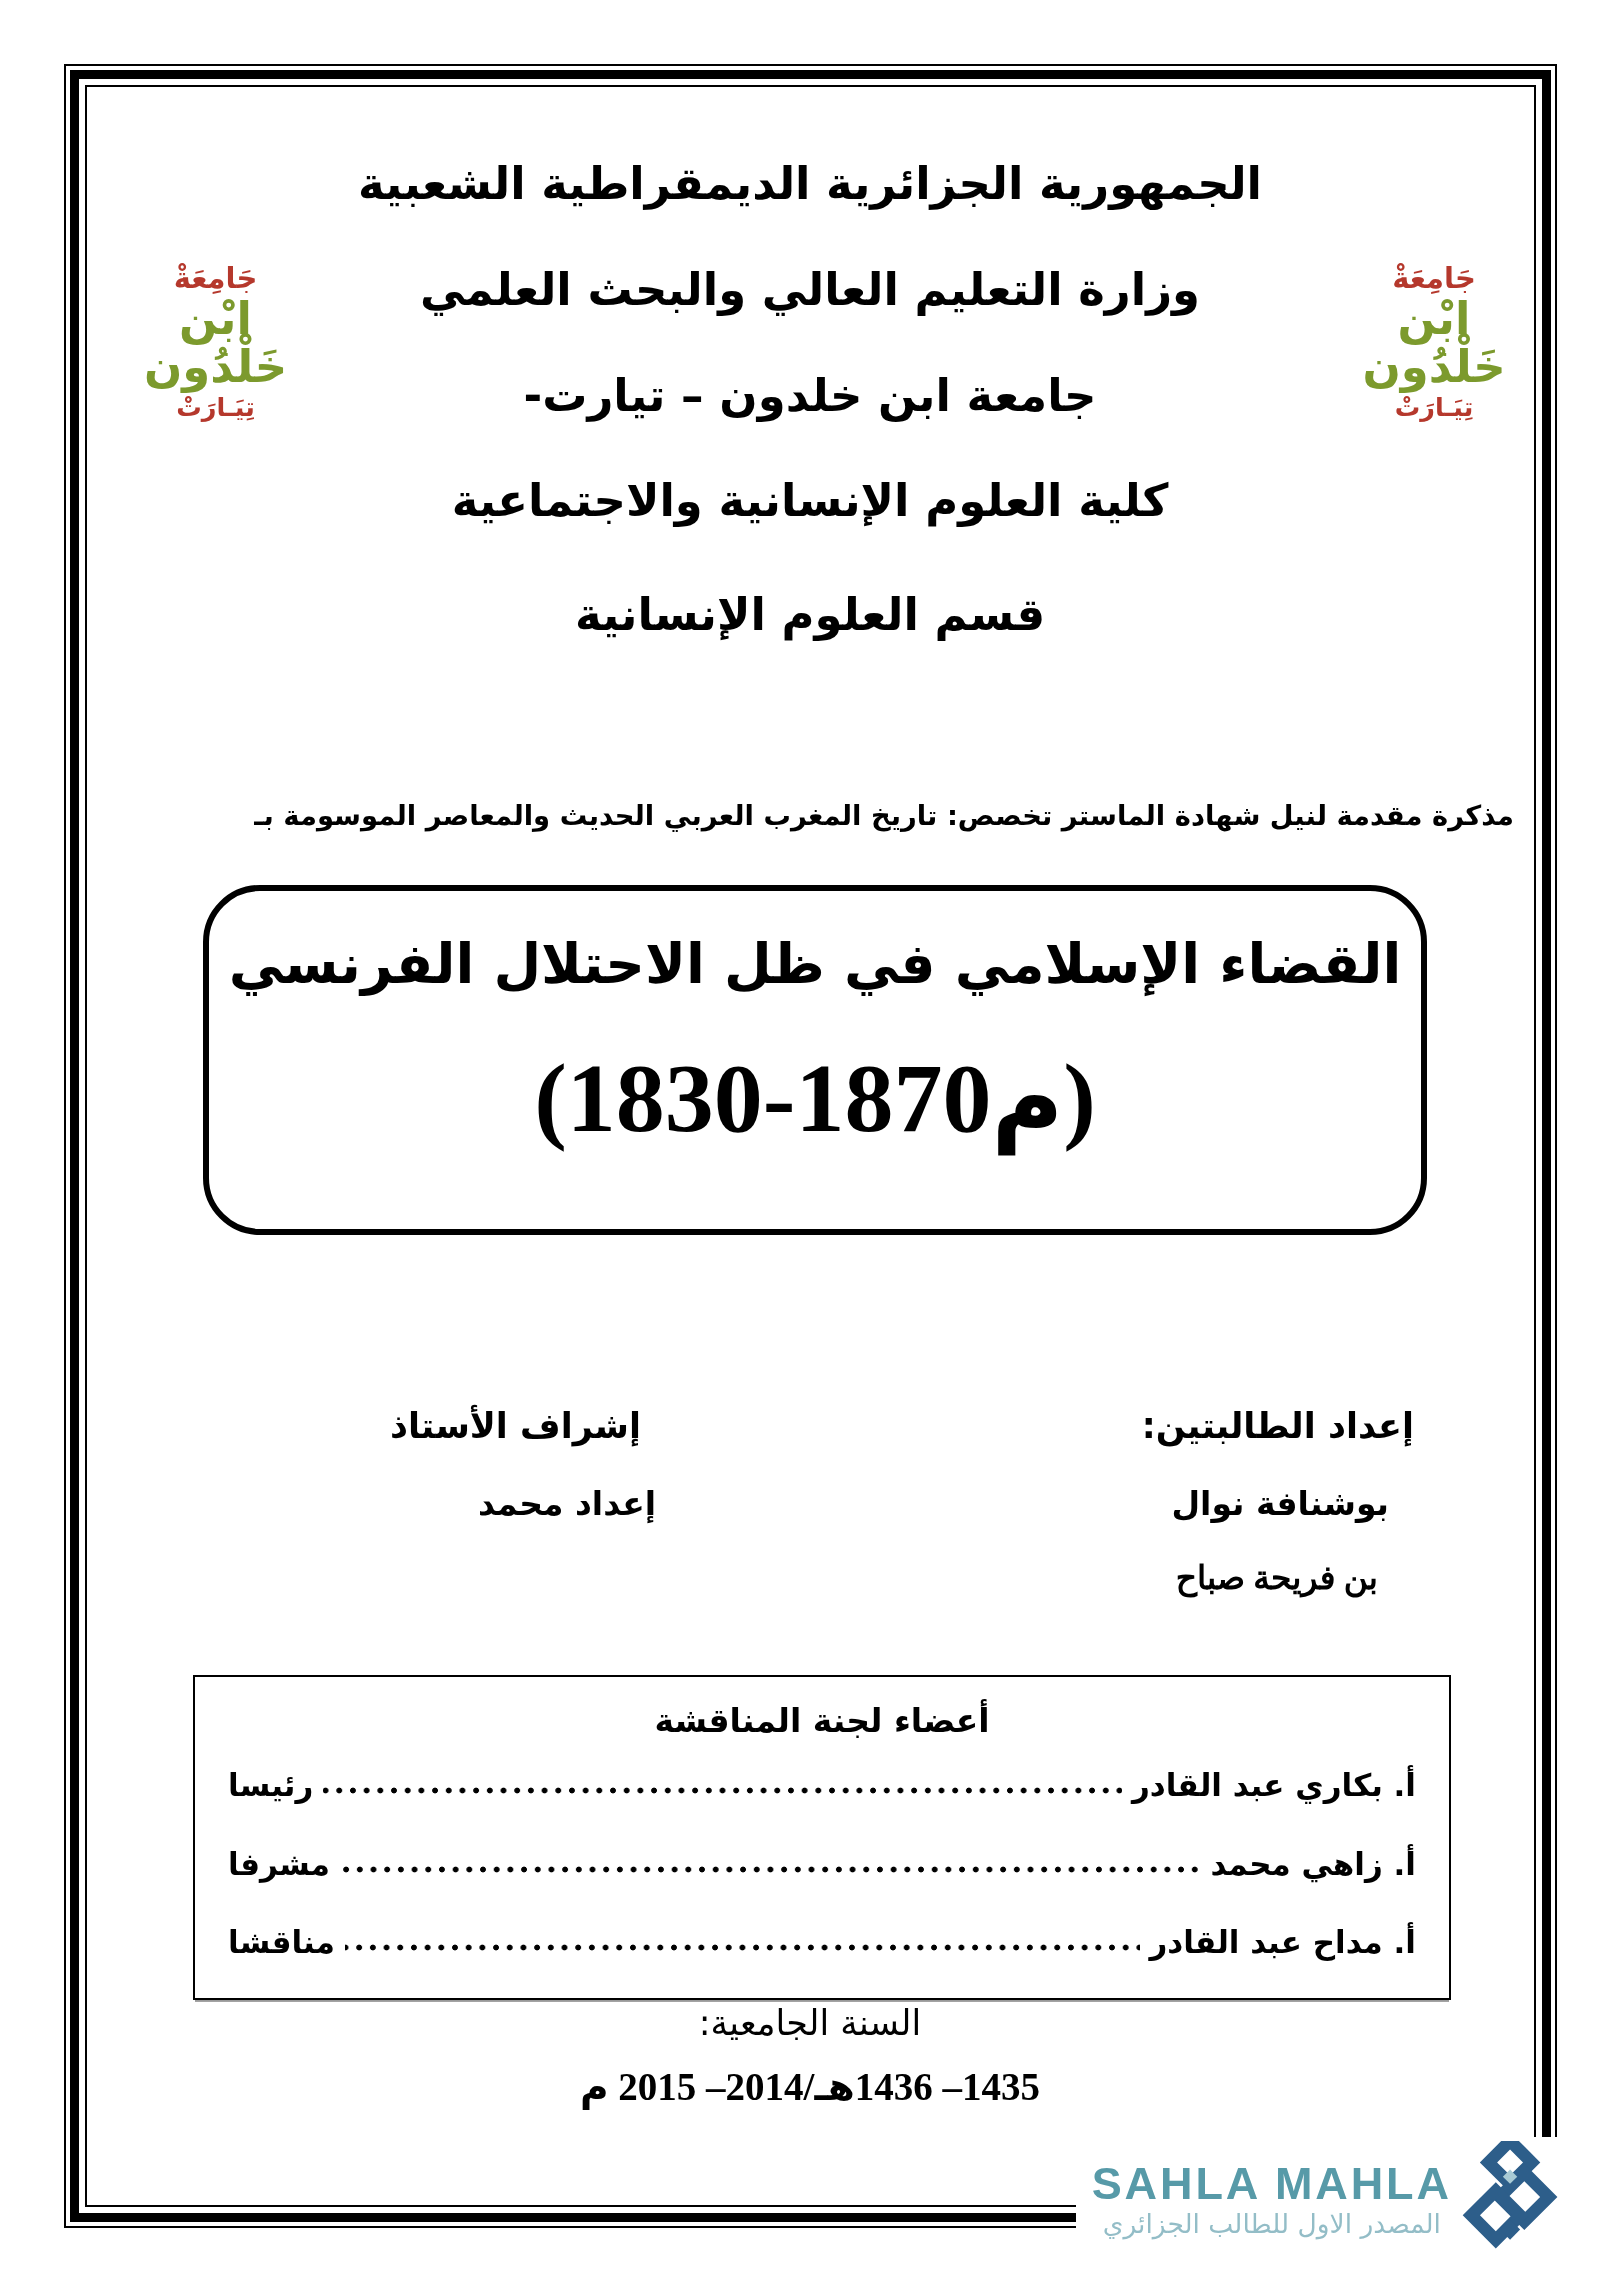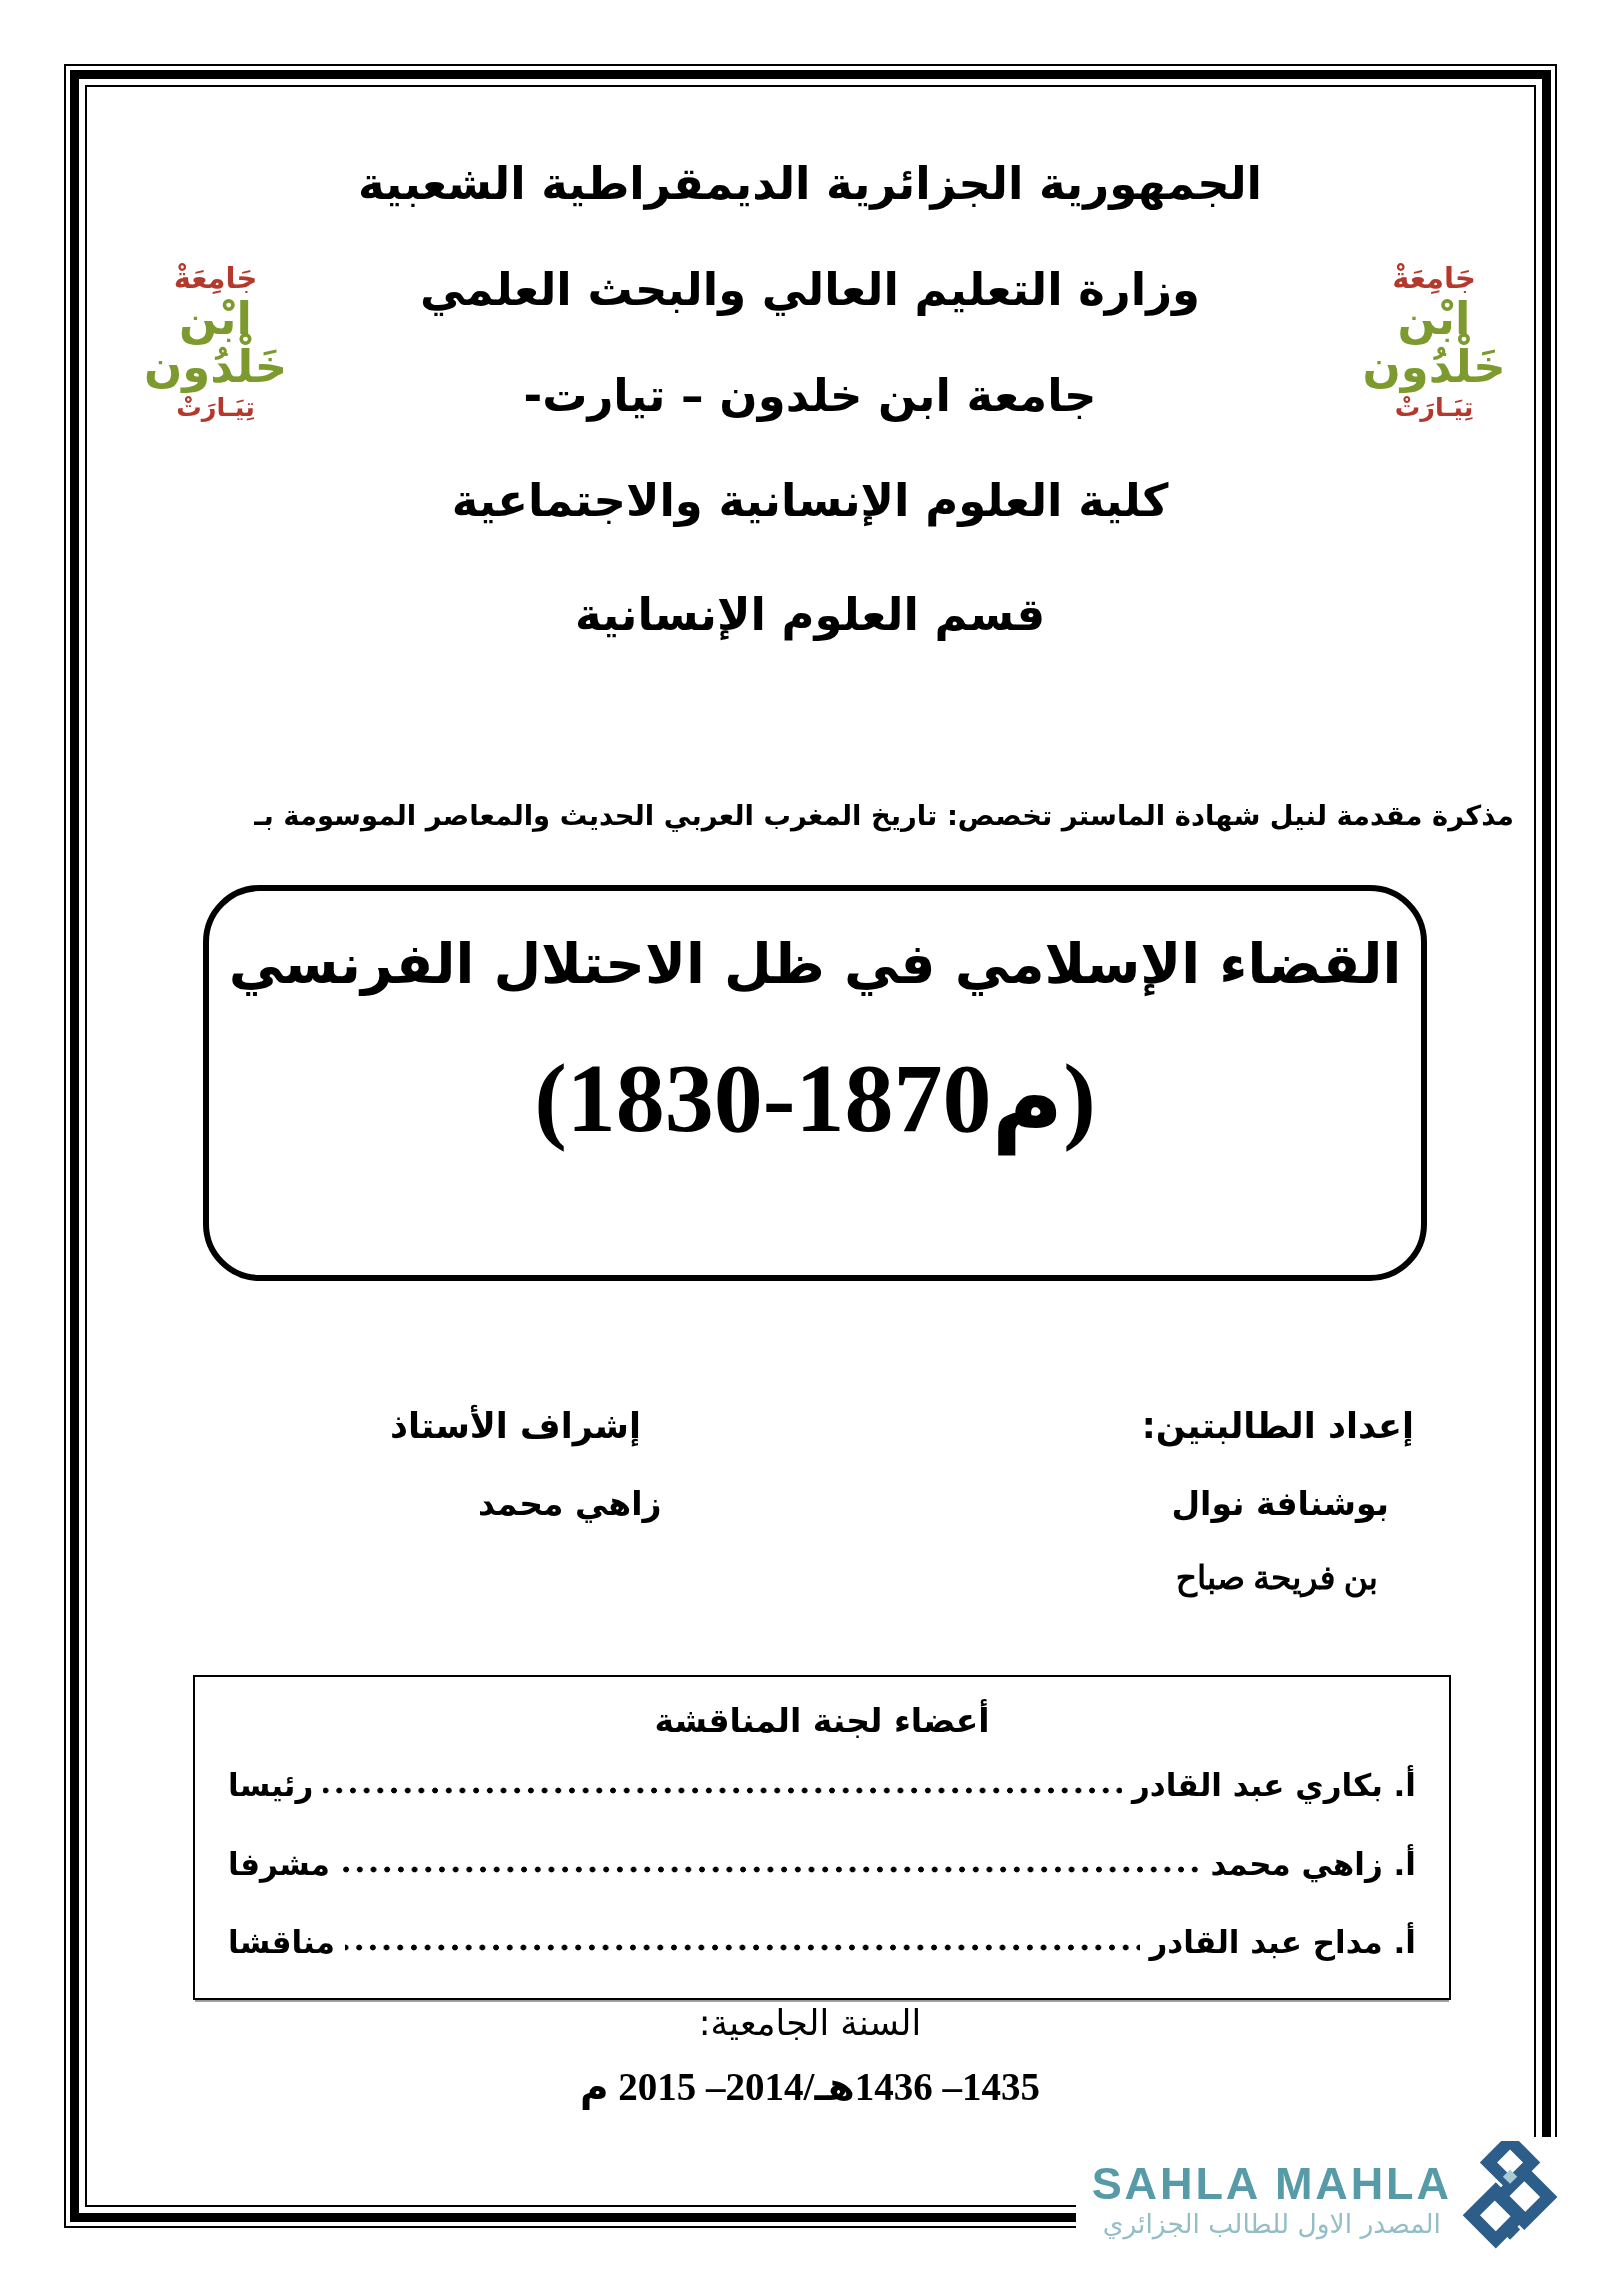--- a/index.html
+++ b/index.html
@@ -20,21 +20,21 @@
   
   .unilogo{text-align:center;line-height:1.05;}
   .unilogo .l-top{font-size:29px;font-weight:bold;}
   .unilogo .l-mid{font-size:45px;font-weight:bold;margin-top:2px;}
   .unilogo .l-bot{font-size:25.5px;font-weight:bold;margin-top:3.9px;}
 
   
   .note{right:106px;top:800px;font-size:27.4px;font-weight:bold;direction:rtl;}
 
   
-  .title-box{left:203px;top:885px;width:1224px;height:396px;border:6.9px solid #000;
+  .title-box{left:203px;top:885px;width:1224px;height:350px;border:6.9px solid #000;
              border-radius:57px;box-sizing:border-box;background:#fff;}
   .title-main{position:absolute;left:0;right:0;top:41px;text-align:center;
               font-size:55px;font-weight:bold;direction:rtl;}
   .title-dates{position:absolute;left:0;right:0;top:149px;text-align:center;
                font-size:98px;font-weight:bold;
                font-family:"Liberation Serif","DejaVu Sans",serif;}
 
   
   .lbl{font-size:35px;font-weight:bold;direction:rtl;}
   .nm{font-size:33px;font-weight:bold;direction:rtl;}
@@ -96,21 +96,21 @@
   <div class="abs title-box">
     <div class="title-main">القضاء الإسلامي في ظل الاحتلال الفرنسي</div>
     <div class="title-dates" dir="ltr">(1830-1870م)</div>
   </div>
 
   <div class="abs lbl" style="right:206px;top:1406px;">إعداد الطالبتين:</div>
   <div class="abs nm" style="right:231px;top:1484px;">بوشنافة نوال</div>
   <div class="abs nm" style="right:242px;top:1558px;font-family:Liberation Serif, serif;">بن فريحة صباح</div>
 
   <div class="abs lbl" style="left:390px;top:1406px;">إشراف الأستاذ</div>
-  <div class="abs nm" style="left:478px;top:1484px;">زاهي محمد</div>
+  <div class="abs nm" style="left:478px;top:1484px;">إعداد محمد</div>
 
   <div class="abs committee-box">
     <div class="committee-heading">أعضاء لجنة المناقشة</div>
 
     <div class="committee-row" style="top:90px;">
       <span>أ. بكاري عبد القادر</span>
       <span class="leader"></span>
       <span>رئيسا</span>
     </div>
     <div class="committee-row" style="top:169px;">

